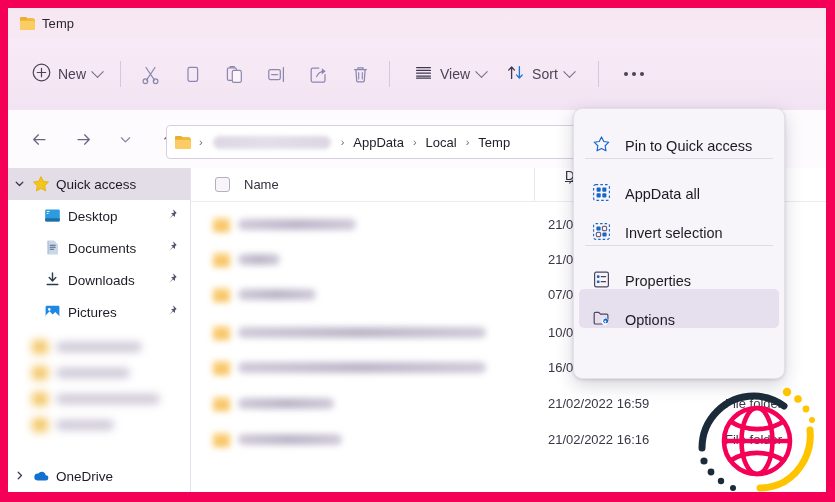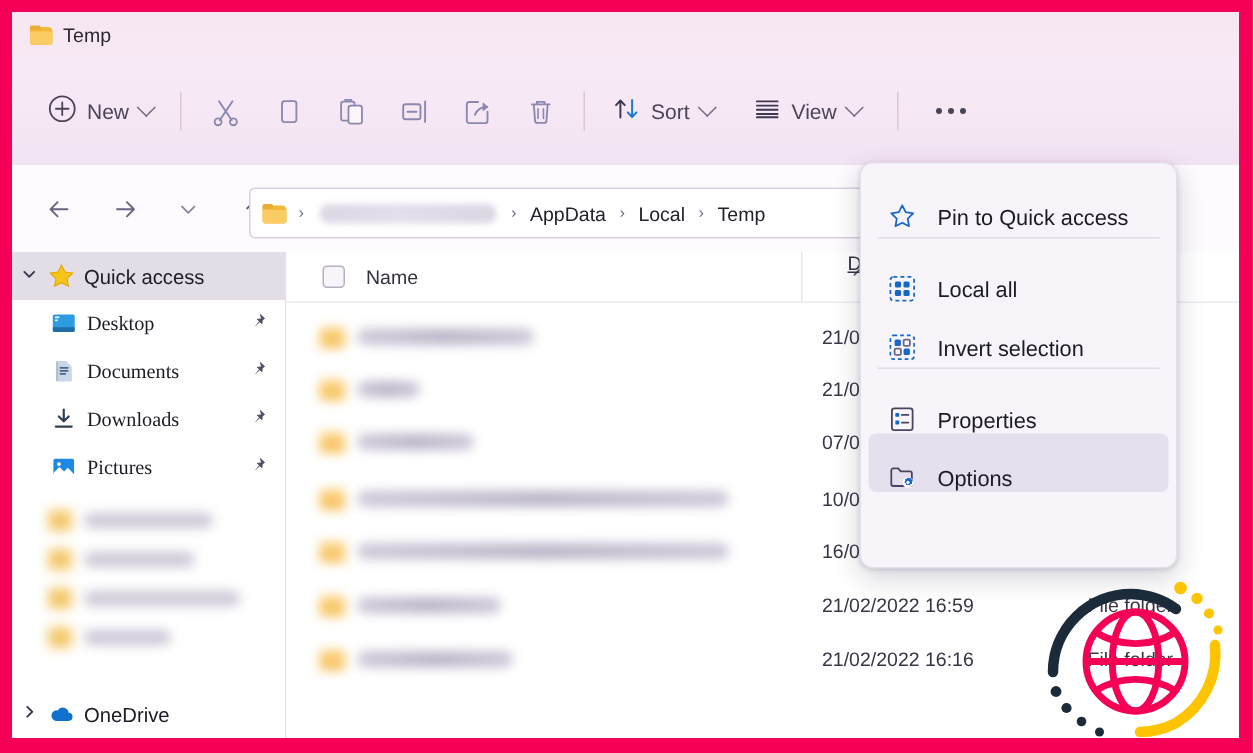--- a/index.html
+++ b/index.html
@@ -160,21 +160,21 @@
     font-size: 13.5px;
     color: #1e1b26;
     position: relative;
   }
   .side-item.root { background: #e2dde6; }
   .side-chev {
     width: 14px; flex:none; text-align:center;
     color:#4f4960; font-size: 10px;
   }
   .side-ico { width: 18px; height: 18px; flex:none; position:relative; }
-  .side-indent { padding-left: 26px; font-family: Liberation Serif, serif; }
+  .side-indent { padding-left: 36px; }
   .pin {
     position: absolute; right: 12px; top: 50%;
     transform: translateY(-50%);
     color: #5a5470; font-size: 12px;
   }
   .side-redacted-block {
     margin: 6px 0 0 6px;
     filter: blur(4px);
   }
   .srr { height: 26px; display:flex; align-items:center; gap:8px; padding-left: 18px;}
@@ -354,38 +354,38 @@
         <svg width="21" height="21" viewBox="0 0 21 21" opacity="0.62">
           <path d="M4.6 5.6h11.8" stroke="#4a4f86" stroke-width="1.25" stroke-linecap="round"></path>
           <path d="M8 5.6V3.9h5v1.7" fill="none" stroke="#4a4f86" stroke-width="1.25"></path>
           <path d="M5.9 5.6l.8 11a1.4 1.4 0 0 0 1.4 1.3h4.8a1.4 1.4 0 0 0 1.4-1.3l.8-11" fill="none" stroke="#4a4f86" stroke-width="1.25"></path>
           <path d="M8.7 8.6v6.4M12.3 8.6v6.4" stroke="#4a4f86" stroke-width="1.1" stroke-linecap="round"></path>
         </svg>
       </div>
 
       <div class="tb-sep"></div>
 
+      <div class="tb-btn" style="margin-left:6px;">
+        <span style="flex:none;">
+          <svg width="19" height="19" viewBox="0 0 19 19">
+            <path d="M2.6 4.6h13.8M2.6 7.4h13.8M2.6 10.2h13.8M2.6 13h13.8M2.6 15.2h13.8" stroke="#3d3852" stroke-width="1.25" stroke-linecap="round"></path>
+          </svg>
+        </span>
+        <span>View</span>
+        <span class="caret"></span>
+      </div>
+
       <div class="tb-btn">
         <span style="flex:none;">
           <svg width="19" height="19" viewBox="0 0 19 19">
             <path d="M5.6 15.4V4.2M2.7 7.1L5.6 4 8.5 7.1" fill="none" stroke="#3d3852" stroke-width="1.3" stroke-linecap="round" stroke-linejoin="round"></path>
             <path d="M13.4 3.6v11.2M10.5 11.9l2.9 3.1 2.9-3.1" fill="none" stroke="#1779D3" stroke-width="1.3" stroke-linecap="round" stroke-linejoin="round"></path>
           </svg>
         </span>
         <span>Sort</span>
-        <span class="caret"></span>
-      </div>
-
-      <div class="tb-btn" style="margin-left:6px;">
-        <span style="flex:none;">
-          <svg width="19" height="19" viewBox="0 0 19 19">
-            <path d="M2.6 4.6h13.8M2.6 7.4h13.8M2.6 10.2h13.8M2.6 13h13.8M2.6 15.2h13.8" stroke="#3d3852" stroke-width="1.25" stroke-linecap="round"></path>
-          </svg>
-        </span>
-        <span>View</span>
         <span class="caret"></span>
       </div>
 
       <div class="tb-sep" style="margin-left:14px;"></div>
 
       <div class="tb-icon-btn" style="margin-left:6px;">
         <span class="dots">
             <i></i>
             <i></i>
             <i></i>
@@ -649,21 +649,21 @@
       <div class="mi">
         <span class="mi-ico">
           <svg width="19" height="19" viewBox="0 0 19 19">
             <rect x="1.6" y="1.6" width="15.8" height="15.8" rx="2" fill="none" stroke="#1567C8" stroke-width="1.15" stroke-dasharray="2.6 2.1"></rect>
             <rect x="4.6" y="4.6" width="4.1" height="4.1" rx="1" fill="#1567C8"></rect>
             <rect x="10.3" y="4.6" width="4.1" height="4.1" rx="1" fill="#1567C8"></rect>
             <rect x="4.6" y="10.3" width="4.1" height="4.1" rx="1" fill="#1567C8"></rect>
             <rect x="10.3" y="10.3" width="4.1" height="4.1" rx="1" fill="#1567C8"></rect>
           </svg>
         </span>
-        <span>Local all</span>
+        <span>AppData all</span>
       </div>
 
 
       <div class="mi">
         <span class="mi-ico">
           <svg width="19" height="19" viewBox="0 0 19 19">
             <rect x="1.6" y="1.6" width="15.8" height="15.8" rx="2" fill="none" stroke="#1567C8" stroke-width="1.1" stroke-dasharray="2.5 2"></rect>
             <rect x="4.4" y="4.4" width="4.2" height="4.2" rx="1" fill="#1567C8"></rect>
             <rect x="10.4" y="4.4" width="4.2" height="4.2" rx="1" fill="none" stroke="#6c6880" stroke-width="1.2"></rect>
             <rect x="4.4" y="10.4" width="4.2" height="4.2" rx="1" fill="none" stroke="#6c6880" stroke-width="1.2"></rect>

